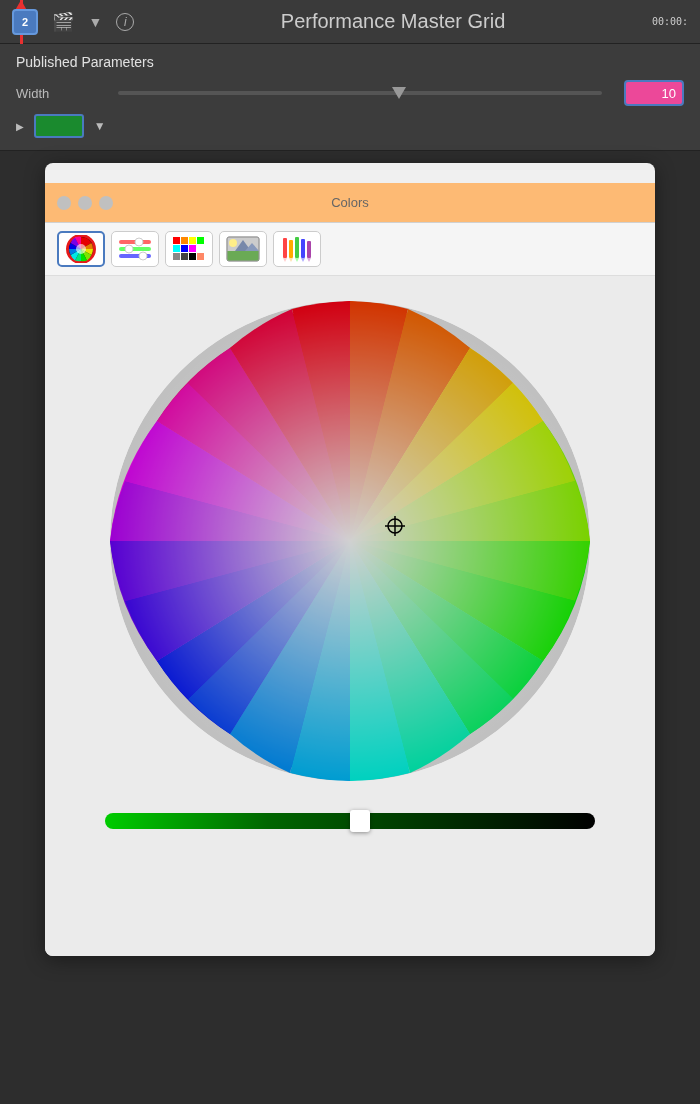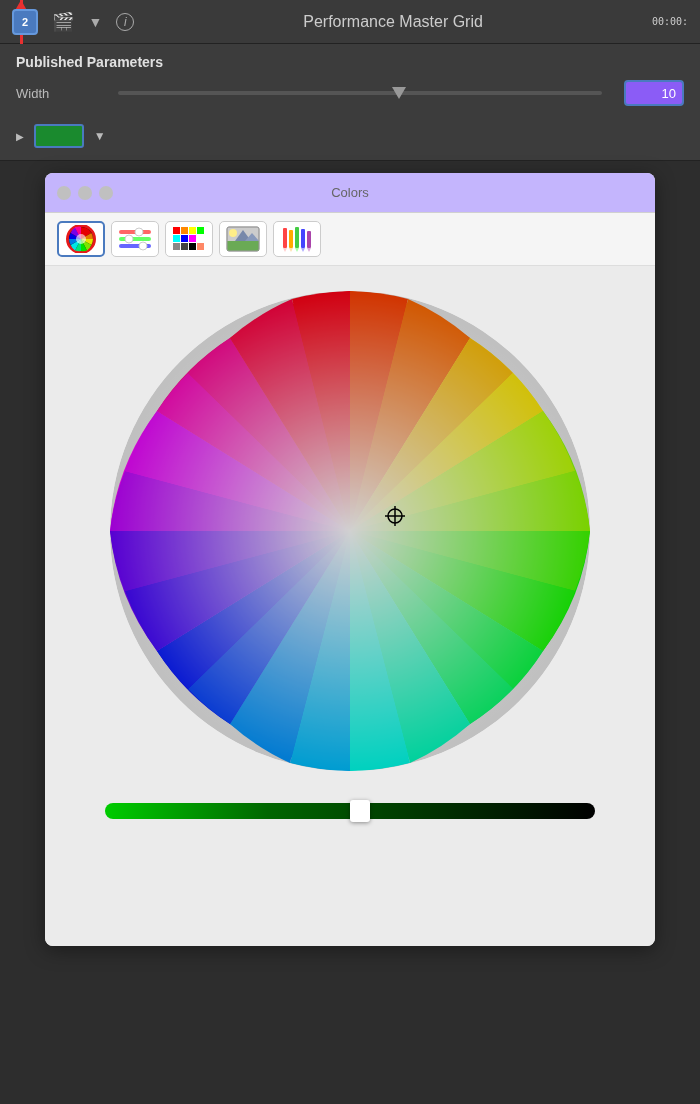--- a/index.html
+++ b/index.html
@@ -52,21 +52,21 @@
       width: 0;
       height: 0;
       border-left: 8px solid transparent;
       border-right: 8px solid transparent;
       border-bottom: 14px solid #e83030;
     }
     .top-bar-title {
       flex: 1;
       text-align: center;
       color: #ccc;
-      font-size: 16px;
+      font-size: 20px;
       font-weight: 500;
     }
     .top-bar-time {
       color: #ccc;
       font-size: 10px;
       font-family: monospace;
     }
     .icon-film {
       color: #ccc;
       font-size: 18px;
@@ -91,27 +91,27 @@
 
     
     .published-section {
       background: #3c3c3c;
       padding: 10px 16px 12px 16px;
       border-bottom: 1px solid #222;
     }
     .published-title {
       color: #e0e0e0;
       font-size: 14px;
-      font-weight: 700;
+      font-weight: 400;
       margin-bottom: 10px;
     }
     .param-row {
       display: flex;
       align-items: center;
-      margin-bottom: 18px;
+      margin-bottom: 8px;
       gap: 22px;
     }
     .param-label {
       color: #bbb;
       font-size: 13px;
       width: 80px;
       flex-shrink: 0;
     }
     .slider-track {
       flex: 1;
@@ -126,21 +126,21 @@
       left: 58%;
       transform: translate(-50%, -50%);
       width: 0;
       height: 0;
       border-left: 7px solid transparent;
       border-right: 7px solid transparent;
       border-top: 12px solid #999;
     }
     .width-input {
       width: 60px;
-      background: #8b5cf6;
+      background: #ec4899;
       border: 2px solid #4a7abf;
       border-radius: 4px;
       color: white;
       font-size: 13px;
       text-align: right;
       padding: 3px 6px;
       height: 26px;
     }
     .brush-color-row {
       display: flex;
@@ -173,27 +173,28 @@
     .colors-panel {
       background: #f0f0f0;
       border-radius: 8px;
       margin: 12px auto;
       width: 610px;
       box-shadow: 0 4px 20px rgba(0,0,0,0.4);
       overflow: hidden;
       position: relative;
     }
     .colors-titlebar {
-      background: #c4b5fd;
+      background: #fdba74;
       height: 40px;
       display: flex;
       align-items: center;
       justify-content: center;
       position: relative;
       border-bottom: 1px solid #d0d0d0;
+      margin-top: 20px;
     }
     .window-buttons {
       position: absolute;
       left: 12px;
       top: 50%;
       transform: translateY(-50%);
       display: flex;
       gap: 7px;
     }
     .win-btn {

